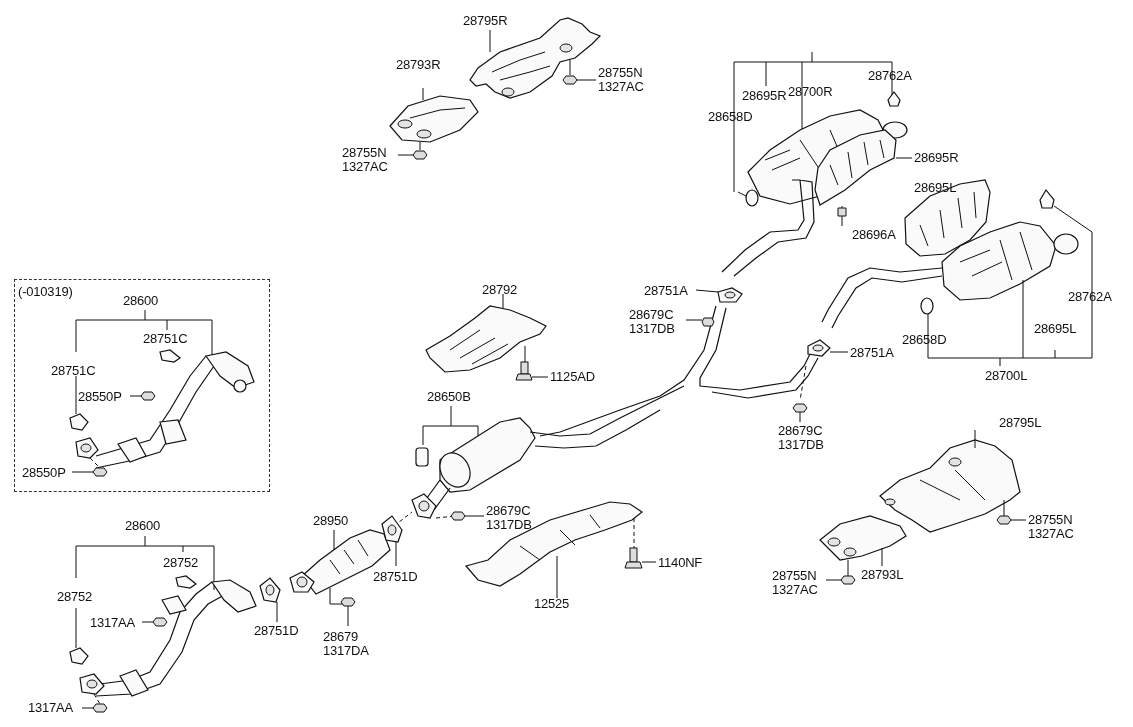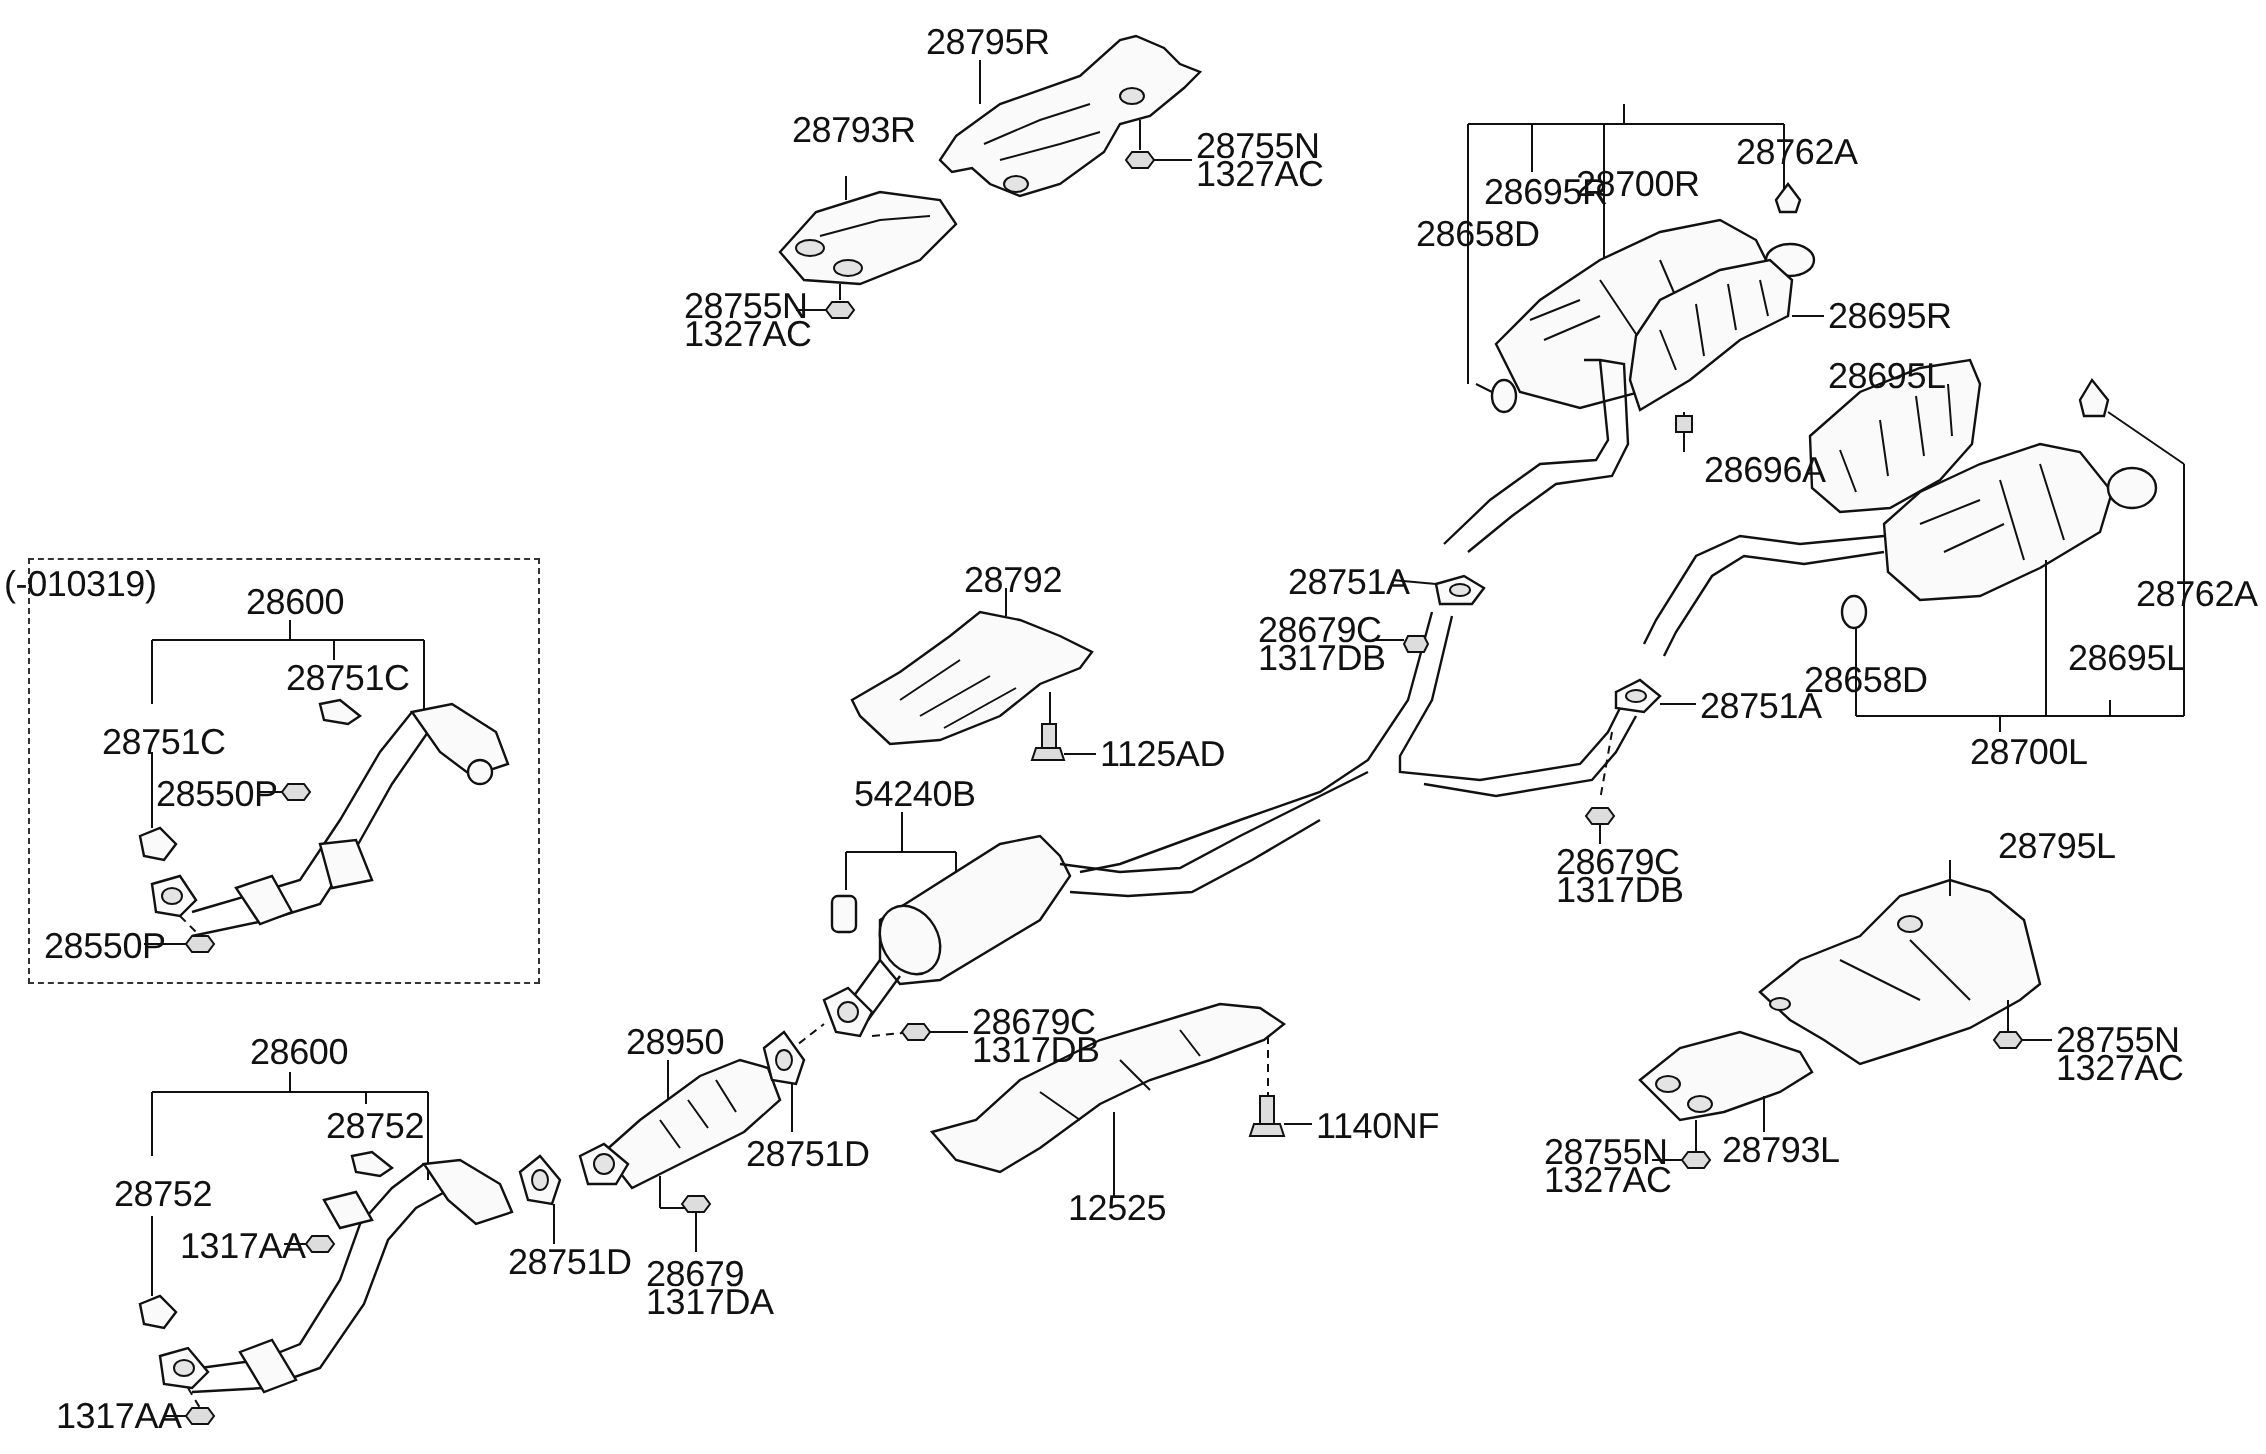--- a/index.html
+++ b/index.html
@@ -1,18 +1,18 @@
 <!DOCTYPE html>
 <html><head>
 <meta charset="utf-8">
 <style>
   html,body{margin:0;padding:0;background:#ffffff;}
   #canvas{position:relative;width:1133px;height:727px;overflow:hidden;background:#fff;}
   #art{position:absolute;left:0;top:0;}
-  .lbl{position:absolute;font-family:"Liberation Sans",sans-serif;font-size:18px;line-height:14px;color:#111;white-space:nowrap;letter-spacing:-0.2px;cursor:pointer;}
+  .lbl{position:absolute;font-family:"Liberation Sans",sans-serif;font-size:13px;line-height:14px;color:#111;white-space:nowrap;letter-spacing:-0.2px;cursor:pointer;}
   .lbl .l2{display:block;}
   .box{position:absolute;border:1px dashed #333;}
   svg .part{fill:#fafafa;stroke:#111;stroke-width:1.2;}
   svg .pipe{fill:none;stroke:#111;stroke-width:1.2;}
   svg .lead{fill:none;stroke:#111;stroke-width:1;}
   svg .dash{fill:none;stroke:#111;stroke-width:1;stroke-dasharray:4 3;}
   svg .shade{fill:#e4e4e4;stroke:#111;stroke-width:1;}
   svg .nut{fill:#ddd;stroke:#111;stroke-width:1;}
 </style>
 </head>
@@ -278,21 +278,21 @@
     </g>
     <line class="lead" x1="882" y1="548" x2="882" y2="566"></line>
     <line class="lead" x1="848" y1="560" x2="848" y2="576"></line>
     <g>
         <polygon class="nut" points="844,576 852,576 855,580 852,584 844,584 841,580"></polygon>
       </g>
     <line class="lead" x1="826" y1="580" x2="841" y2="580"></line>
   </svg>
 
   <div class="box" style="left:14px;top:279px;width:254px;height:211px;"></div>
-  <div class="lbl" style="left:2px;top:285px;">(-010319)</div>
+  <div class="lbl" style="left:18px;top:285px;">(-010319)</div>
 
   <div class="lbl" style="left:463px;top:14px;">28795R</div>
   <div class="lbl" style="left:598px;top:66px;">
     <span class="l2">28755N</span>
     <span class="l2">1327AC</span>
   </div>
   <div class="lbl" style="left:396px;top:58px;text-align:center;">28793R</div>
   <div class="lbl" style="left:342px;top:146px;">
     <span class="l2">28755N</span>
     <span class="l2">1327AC</span>
@@ -316,21 +316,21 @@
     <span class="l2">1317DB</span>
   </div>
   <div class="lbl" style="left:850px;top:346px;">28751A</div>
   <div class="lbl" style="left:778px;top:424px;">
     <span class="l2">28679C</span>
     <span class="l2">1317DB</span>
   </div>
 
   <div class="lbl" style="left:482px;top:283px;">28792</div>
   <div class="lbl" style="left:550px;top:370px;">1125AD</div>
-  <div class="lbl" style="left:427px;top:390px;">54240B</div>
+  <div class="lbl" style="left:427px;top:390px;">28650B</div>
   <div class="lbl" style="left:486px;top:504px;">
     <span class="l2">28679C</span>
     <span class="l2">1317DB</span>
   </div>
 
   <div class="lbl" style="left:123px;top:294px;">28600</div>
   <div class="lbl" style="left:143px;top:332px;">28751C</div>
   <div class="lbl" style="left:51px;top:364px;">28751C</div>
   <div class="lbl" style="left:78px;top:390px;">28550P</div>
   <div class="lbl" style="left:22px;top:466px;">28550P</div>

